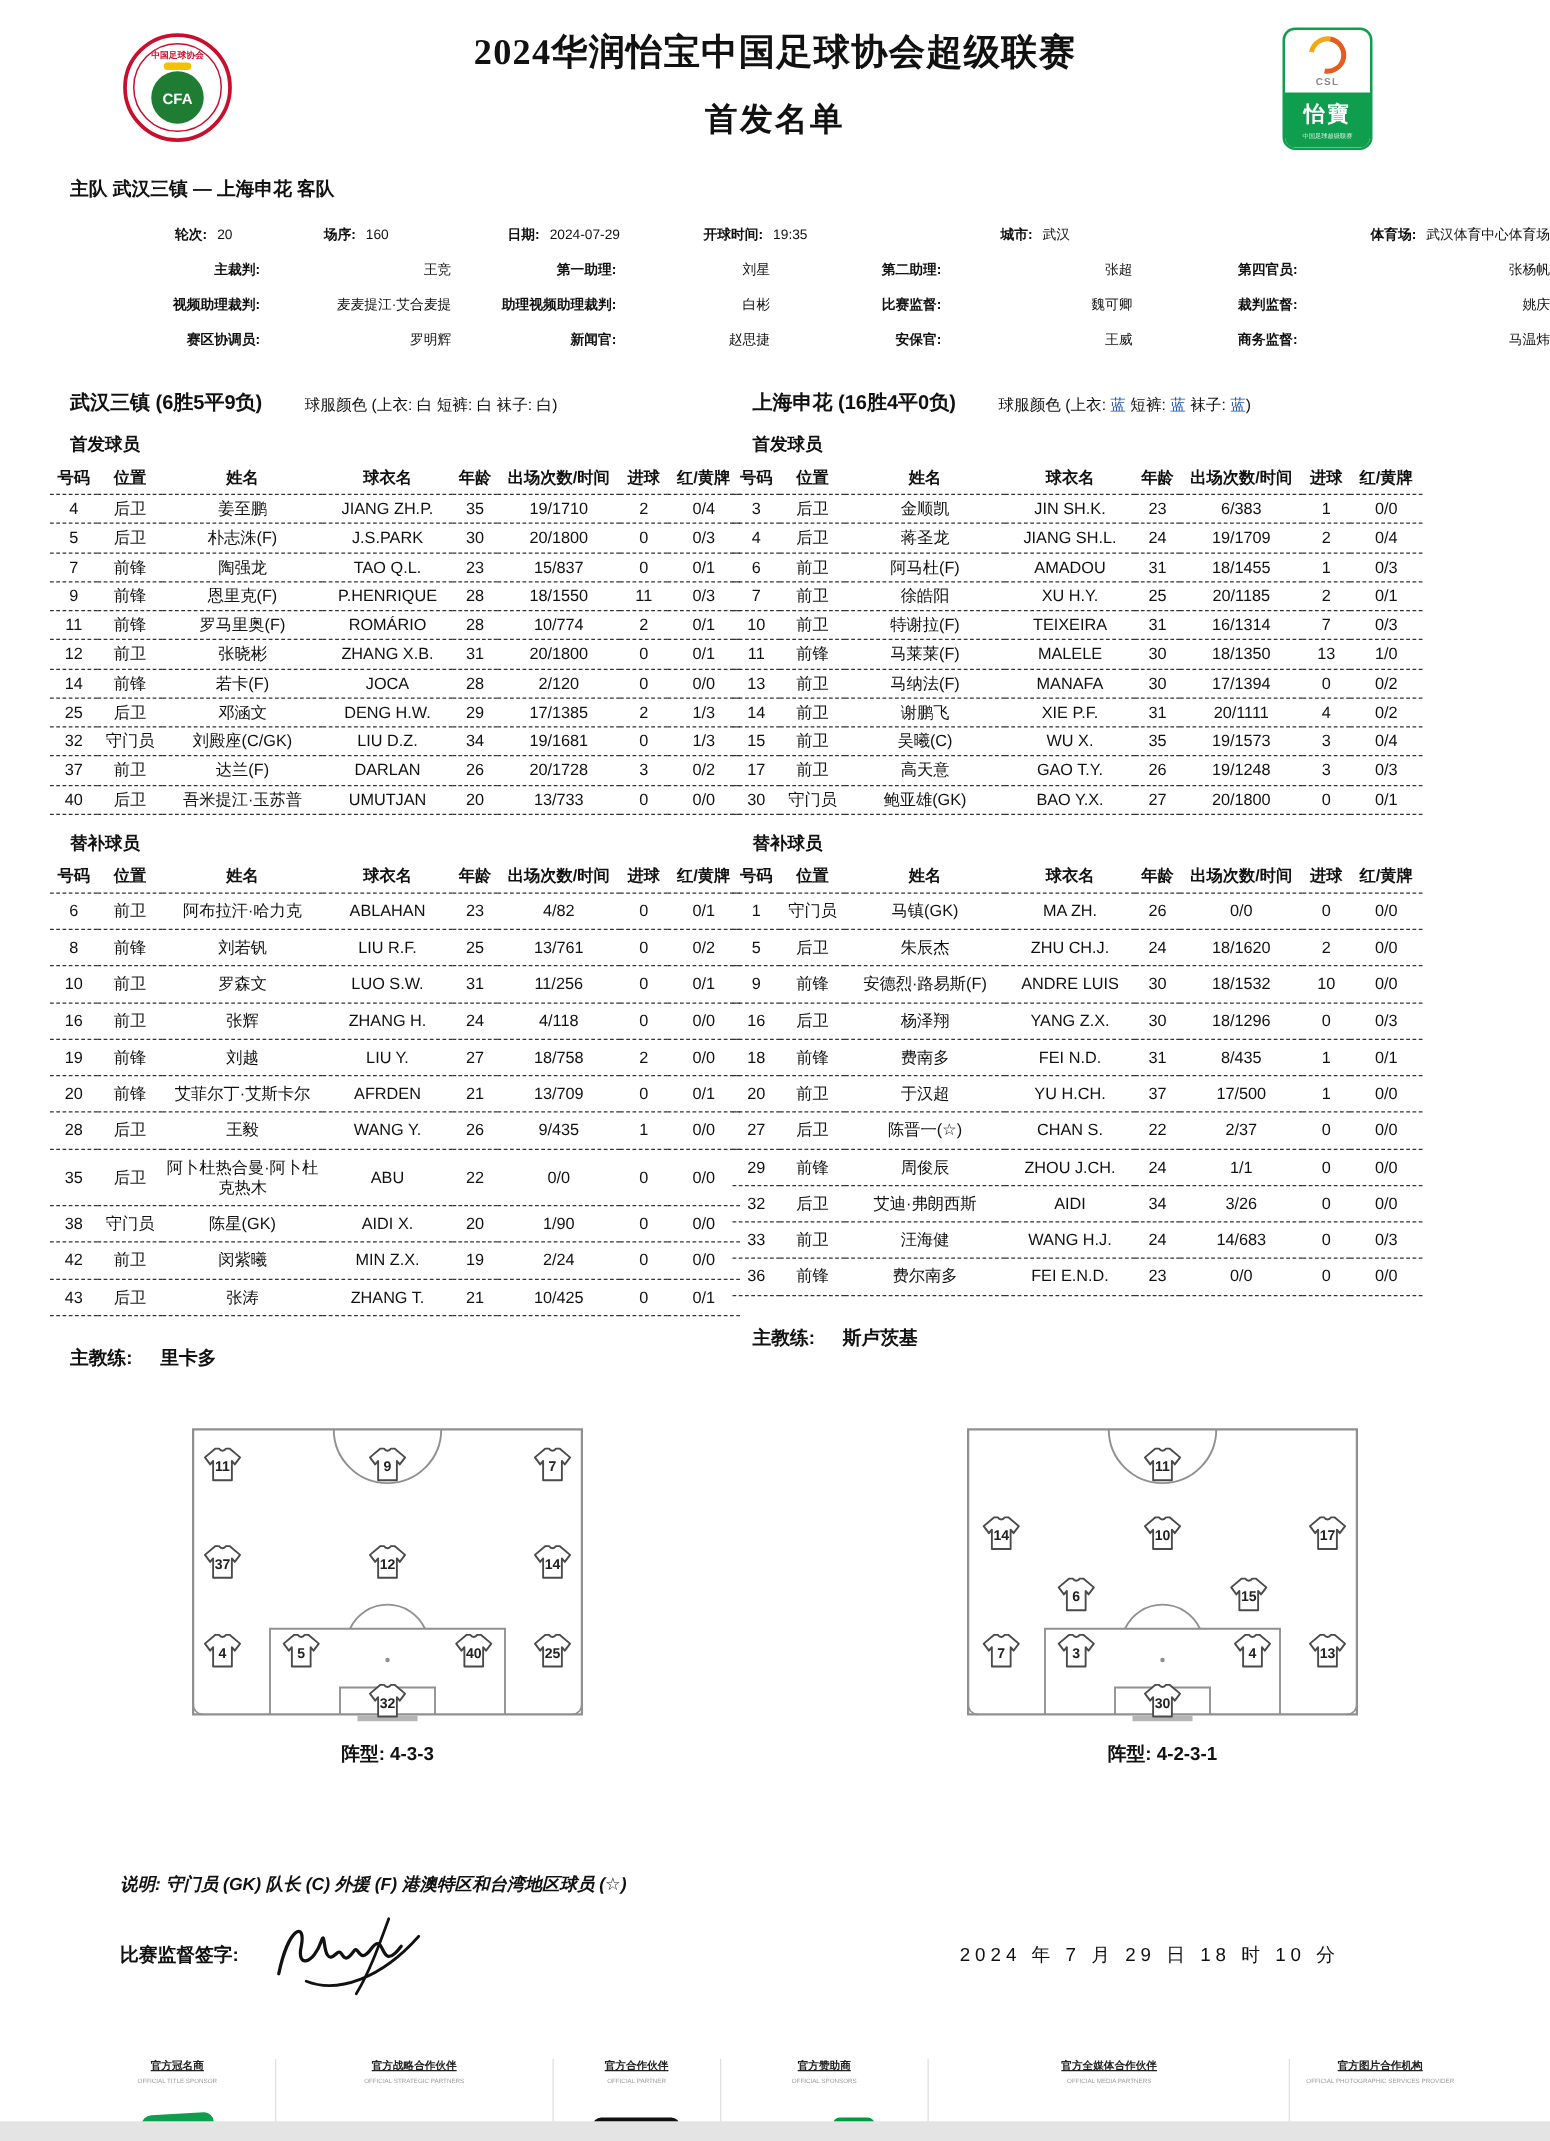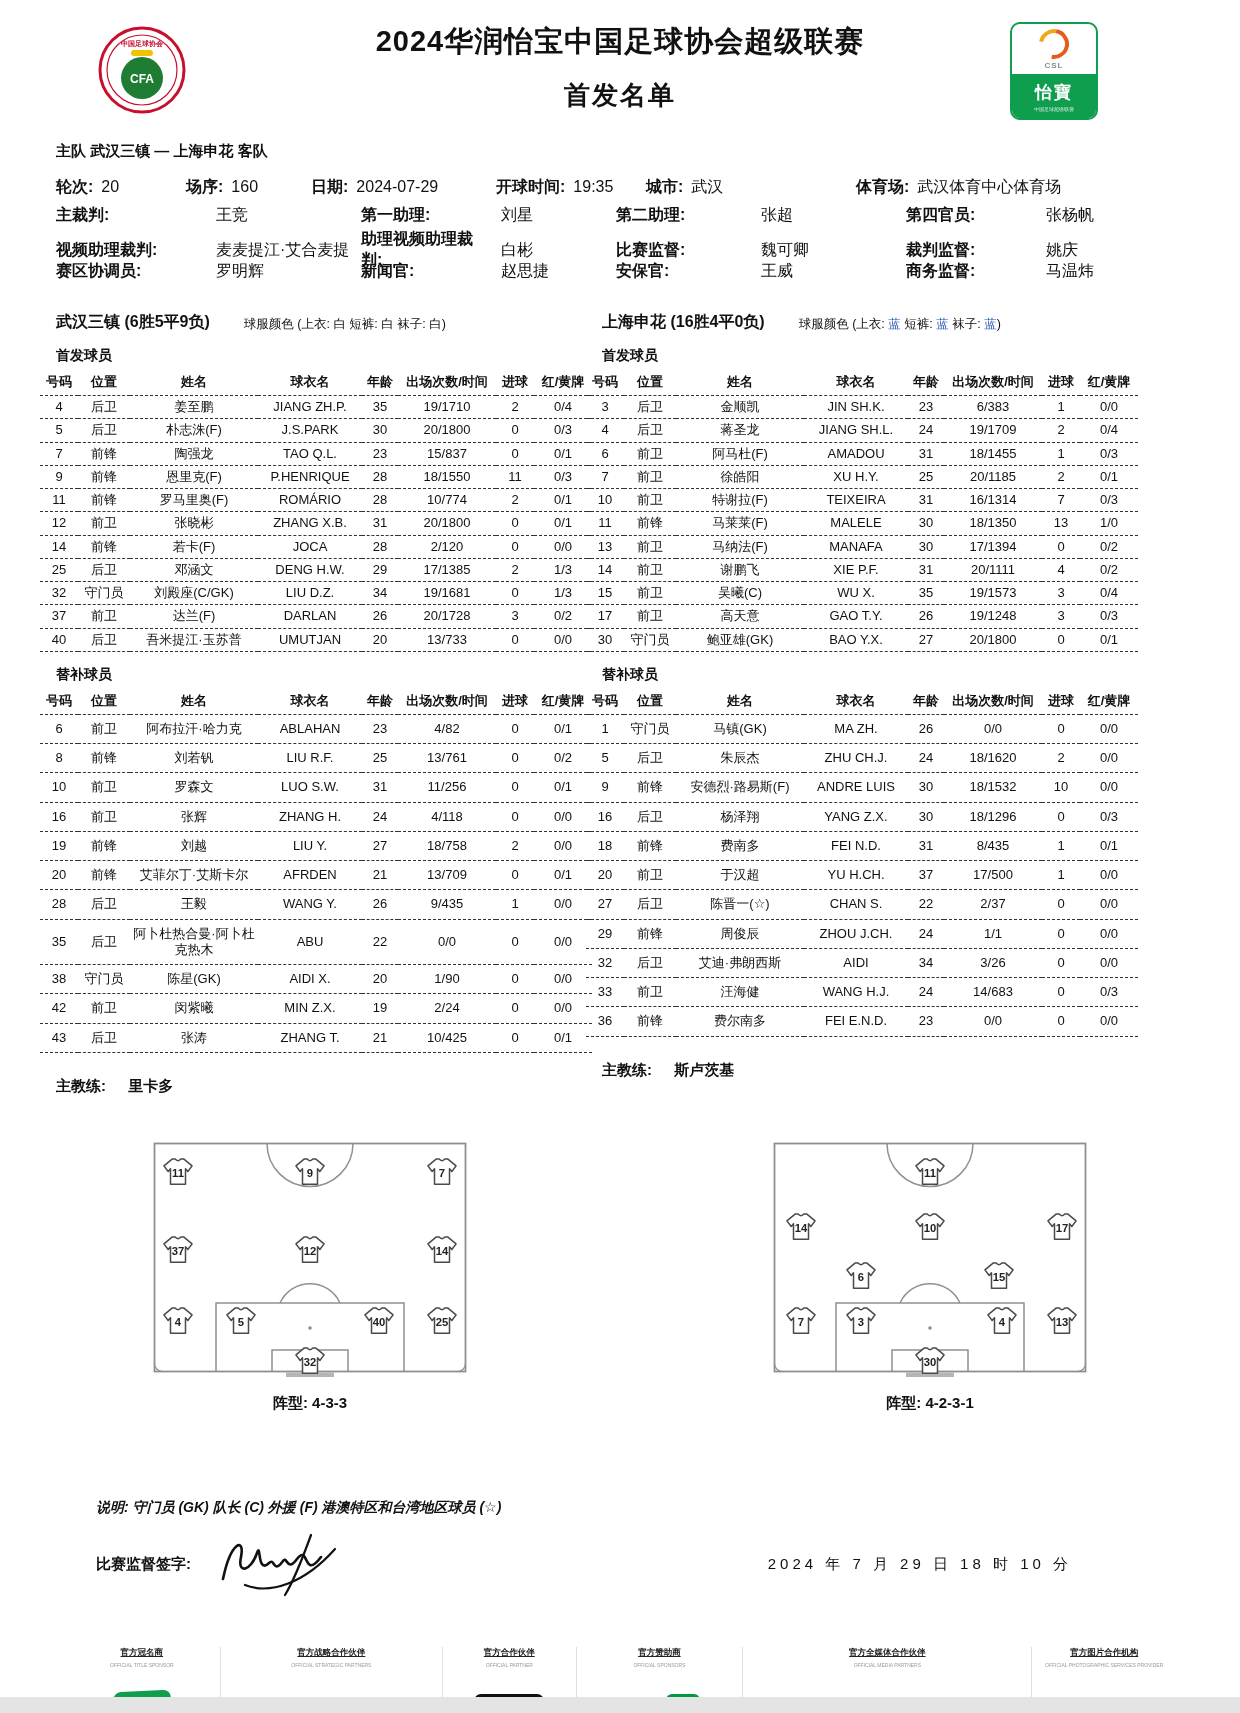--- a/index.html
+++ b/index.html
@@ -1,36 +1,36 @@
 <!DOCTYPE html>
 <html><head>
 <meta charset="utf-8">
 <style>
   * { margin:0; padding:0; box-sizing:border-box; }
   body { background:#fff; font-family:"Liberation Sans","DejaVu Sans",sans-serif; color:#111; }
   .page { position:relative; width:1240px; height:1713px; margin:0 auto; background:#ffffff; overflow:hidden; }
 
   
   .hdr { position:relative; padding-top:22px; height:122px; }
-  .hdr-title { text-align:center; font-size:29px; font-weight:bold; letter-spacing:1px; }
+  .hdr-title { text-align:center; font-size:29px; font-weight:bold; letter-spacing:1px;font-family:Liberation Serif, serif; }
   .hdr-sub { text-align:center; font-size:26px; font-weight:bold; margin-top:16px; letter-spacing:2px; }
   .cfa-badge { position:absolute; left:98px; top:26px; width:88px; height:88px; }
-  .csl-badge { position:absolute; right:142px; top:22px; width:88px; height:98px;
+  .csl-badge { position:absolute; right:142px; top:22px; width:72px; height:98px;
     border:2px solid #0f9d4e; border-radius:10px; background:#fff; overflow:hidden;
     display:flex; flex-direction:column; }
   .csl-top { flex:1; display:flex; flex-direction:column; align-items:center; justify-content:center; }
   .csl-swirl { width:30px; height:30px; border:4px solid #e65c1e; border-top-color:#f0a818; border-radius:50%; border-left-color:transparent; transform:rotate(-35deg); }
   .csl-word { font-size:8px; font-weight:bold; color:#8a8a8a; margin-top:2px; letter-spacing:1px;}
   .csl-bottom { height:44px; background:#0f9d4e; display:flex; flex-direction:column; align-items:center; justify-content:center; }
   .csl-brand { color:#fff; font-weight:bold; font-size:17px; letter-spacing:2px; }
   .csl-sub { color:#d7f2e2; font-size:5px; margin-top:2px; }
 
   
   .matchup { margin:20px 0 0 56px; font-size:15px; font-weight:bold; }
-  .info { margin:12px 0 0 56px; font-size:16px; }
+  .info { margin:12px 0 0 56px; font-size:11px;text-align:right; }
   .info .lbl { font-weight:bold; margin-right:8px; }
   .info .val { font-weight:normal; }
   .irow { display:grid; height:28px; align-items:center; }
   .irow1 { grid-template-columns:130px 125px 185px 150px 210px 1fr; }
   .irow8 { grid-template-columns:160px 145px 140px 115px 145px 145px 140px 1fr; }
 
   
   .teams { display:grid; grid-template-columns:492px 532px; column-gap:54px; margin:18px 120px 0 40px; }
   .team-line { display:flex; align-items:flex-end; height:30px; margin-left:16px; }
   .team-name { font-size:16px; font-weight:bold; }

